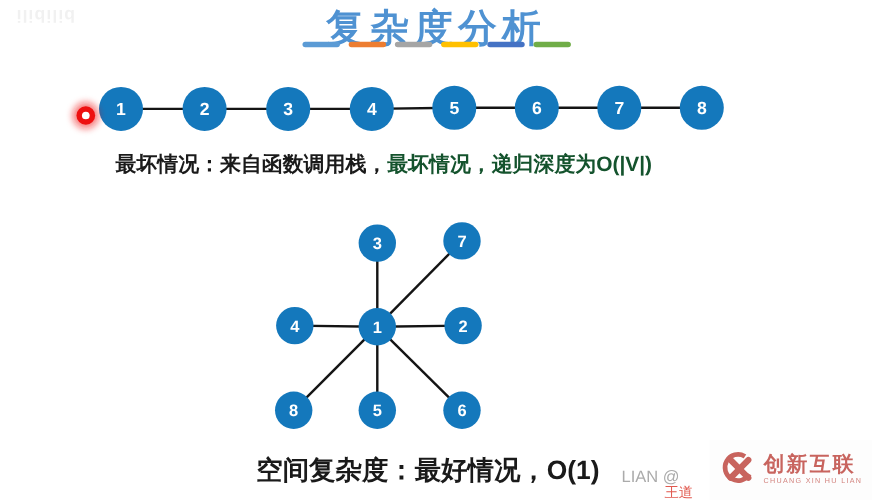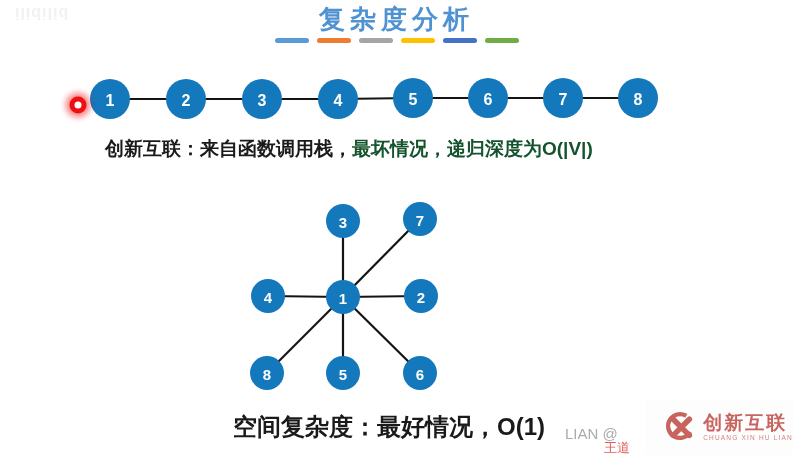--- a/index.html
+++ b/index.html
@@ -6,21 +6,21 @@
   body{
     width:793px;height:455px;position:relative;overflow:hidden;
     background:#ffffff;
     font-family:"Liberation Sans","DejaVu Sans",sans-serif;
   }
   .abs{position:absolute;}
 
   
   .title{
     top:2px;left:0;width:100%;text-align:center;
-    font-size:26px;font-weight:bold;letter-spacing:5px;color:#4f92d2;
+    font-size:35px;font-weight:bold;letter-spacing:5px;color:#4f92d2;
   }
   .dash-row{
     top:38px;left:0;width:100%;
     display:flex;justify-content:center;gap:8px;
   }
   .dash-row span{display:block;width:34px;height:5px;border-radius:2.5px;}
 
   
   .tl-watermark{
     top:4px;left:14px;font-size:16px;font-weight:bold;color:#444;
@@ -36,21 +36,21 @@
   .line1 .red{color:#14532d;}
   .line2{top:411px;left:233px;font-size:24px;font-weight:bold;color:#1a1a1a;white-space:nowrap;}
 
   
   .csdn{top:425px;left:565px;font-size:15px;color:#ababab;white-space:nowrap;}
   .wangdao{top:439px;left:604px;font-size:13px;color:#e15a50;white-space:nowrap;}
 
   
   .logo-box{
     right:0;bottom:0;width:148px;height:55px;background:#fdfdfd;
-    display:flex;align-items:center;justify-content:flex-end;gap:6px;
+    display:flex;align-items:center;justify-content:center;gap:6px;
     color:#bf4a43;
   }
   .logo-icon{flex:0 0 auto;opacity:0.85;}
   .logo-text-wrap{display:flex;flex-direction:column;line-height:1;}
   .logo-text{font-size:19px;font-weight:bold;letter-spacing:2px;opacity:0.85;}
   .logo-subtext{font-size:6.5px;letter-spacing:1.2px;margin-top:3px;opacity:0.7;}
 </style>
 </head>
 <body>
 
@@ -122,21 +122,21 @@
       <circle cx="420" cy="373" r="17" fill="#1478BC"></circle>
       <text x="420" y="374" fill="#ffffff" font-size="15" font-weight="bold" text-anchor="middle" dominant-baseline="central">6</text>
       <circle cx="420" cy="219" r="17" fill="#1478BC"></circle>
       <text x="420" y="220" fill="#ffffff" font-size="15" font-weight="bold" text-anchor="middle" dominant-baseline="central">7</text>
       <circle cx="267" cy="373" r="17" fill="#1478BC"></circle>
       <text x="267" y="374" fill="#ffffff" font-size="15" font-weight="bold" text-anchor="middle" dominant-baseline="central">8</text>
     </g>
 </svg>
 
 <div class="abs line1">
-  <span>创新互联：来自函数调用栈，</span><span class="red">最坏情况，递归深度为O(|V|)</span>
+  <span>最坏情况：来自函数调用栈，</span><span class="red">最坏情况，递归深度为O(|V|)</span>
 </div>
 
 <div class="abs line2">空间复杂度：最好情况，O(1)</div>
 
 <div class="abs csdn">LIAN @</div>
 <div class="abs wangdao">王道</div>
 
 <div class="abs logo-box">
   <span class="logo-icon">
     <svg width="34" height="34" viewBox="0 0 40 40">

